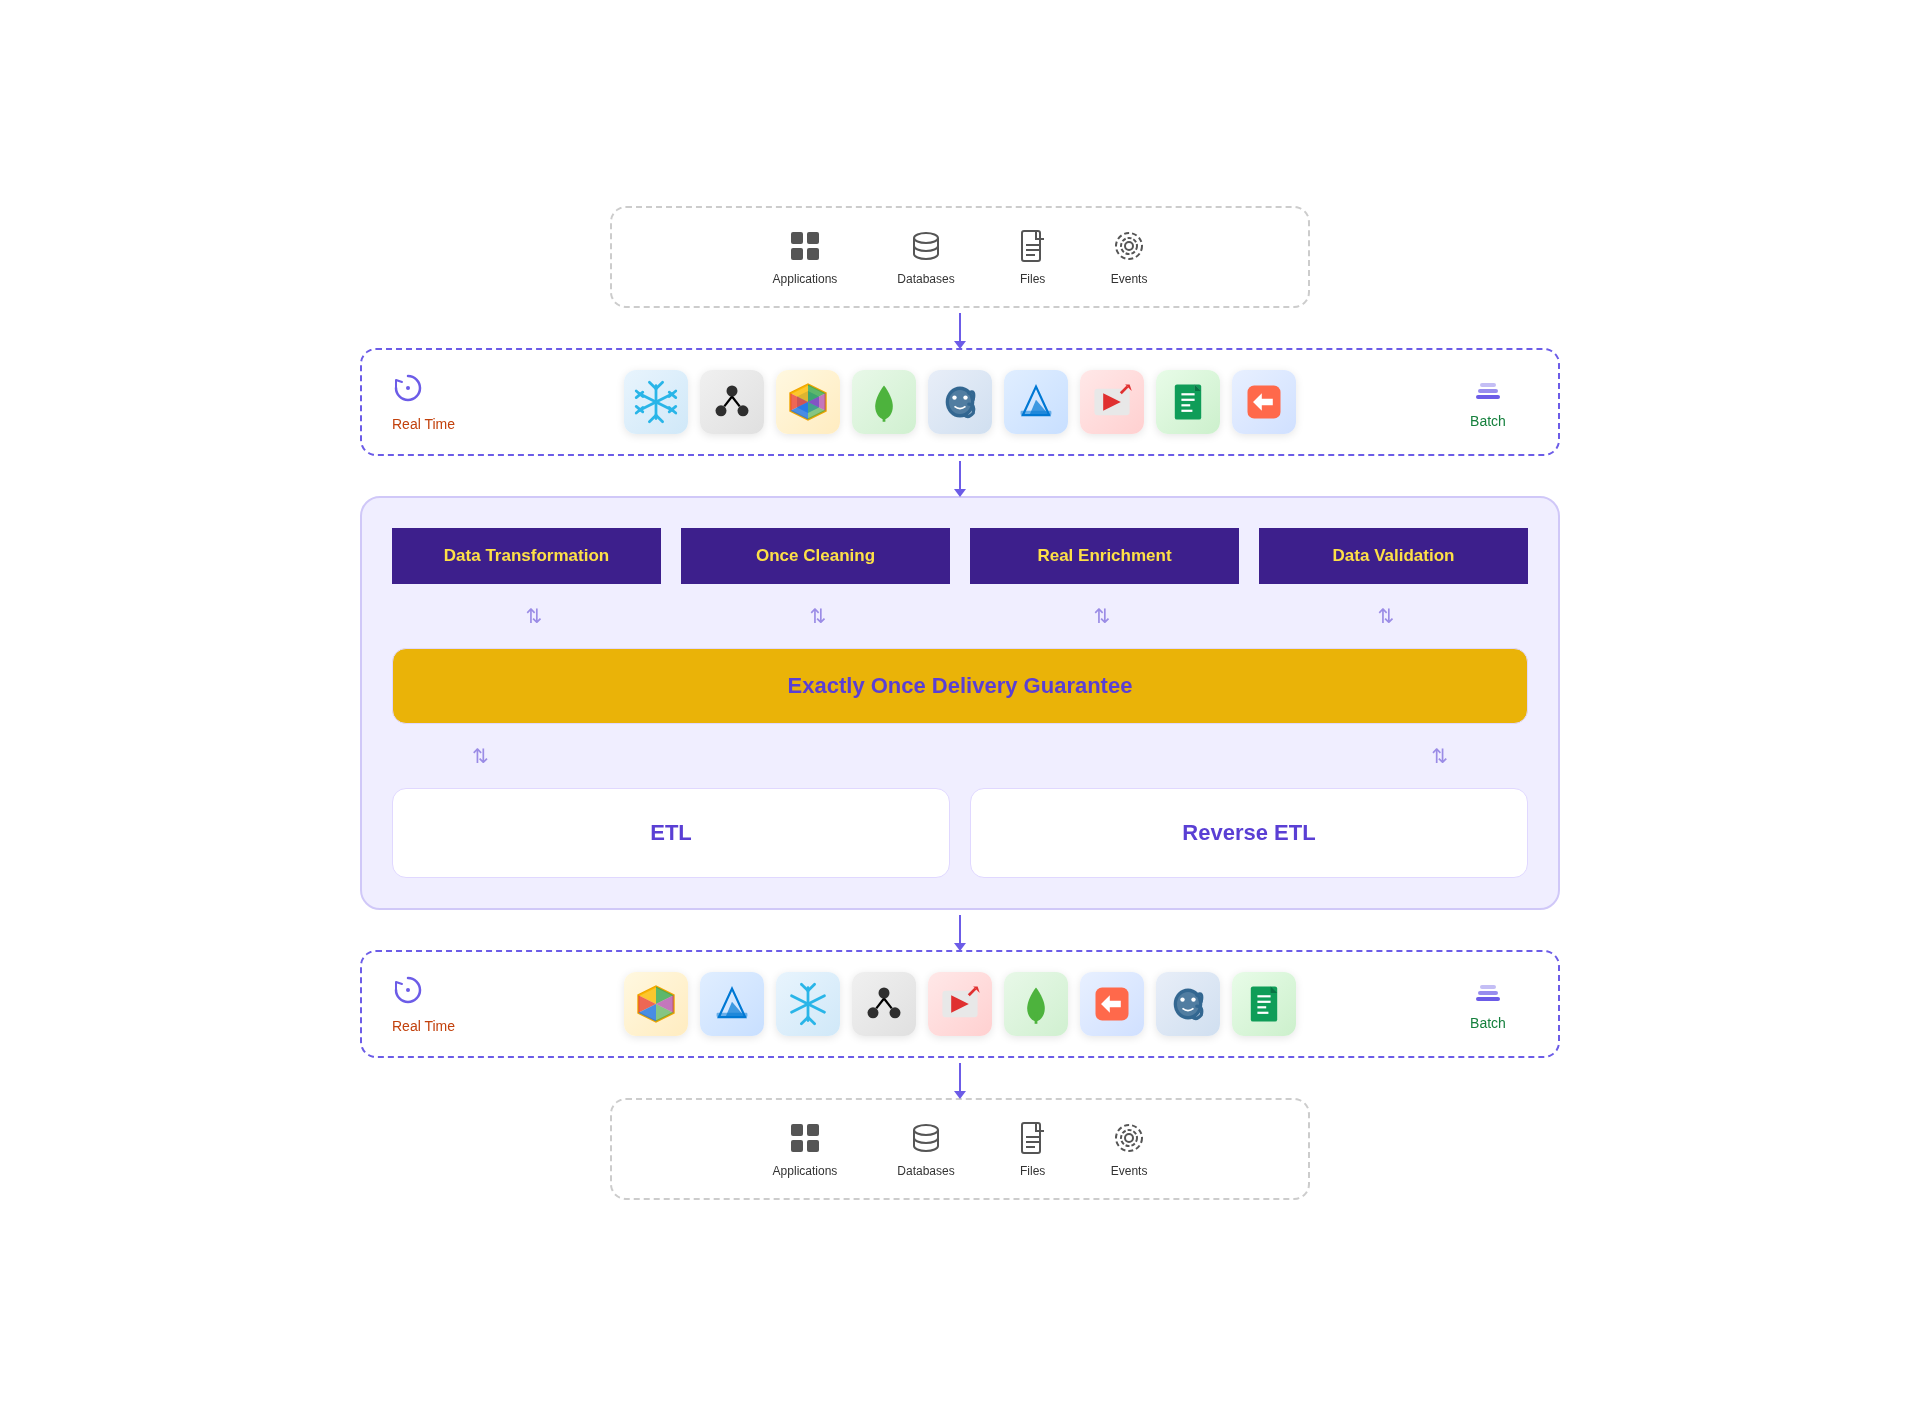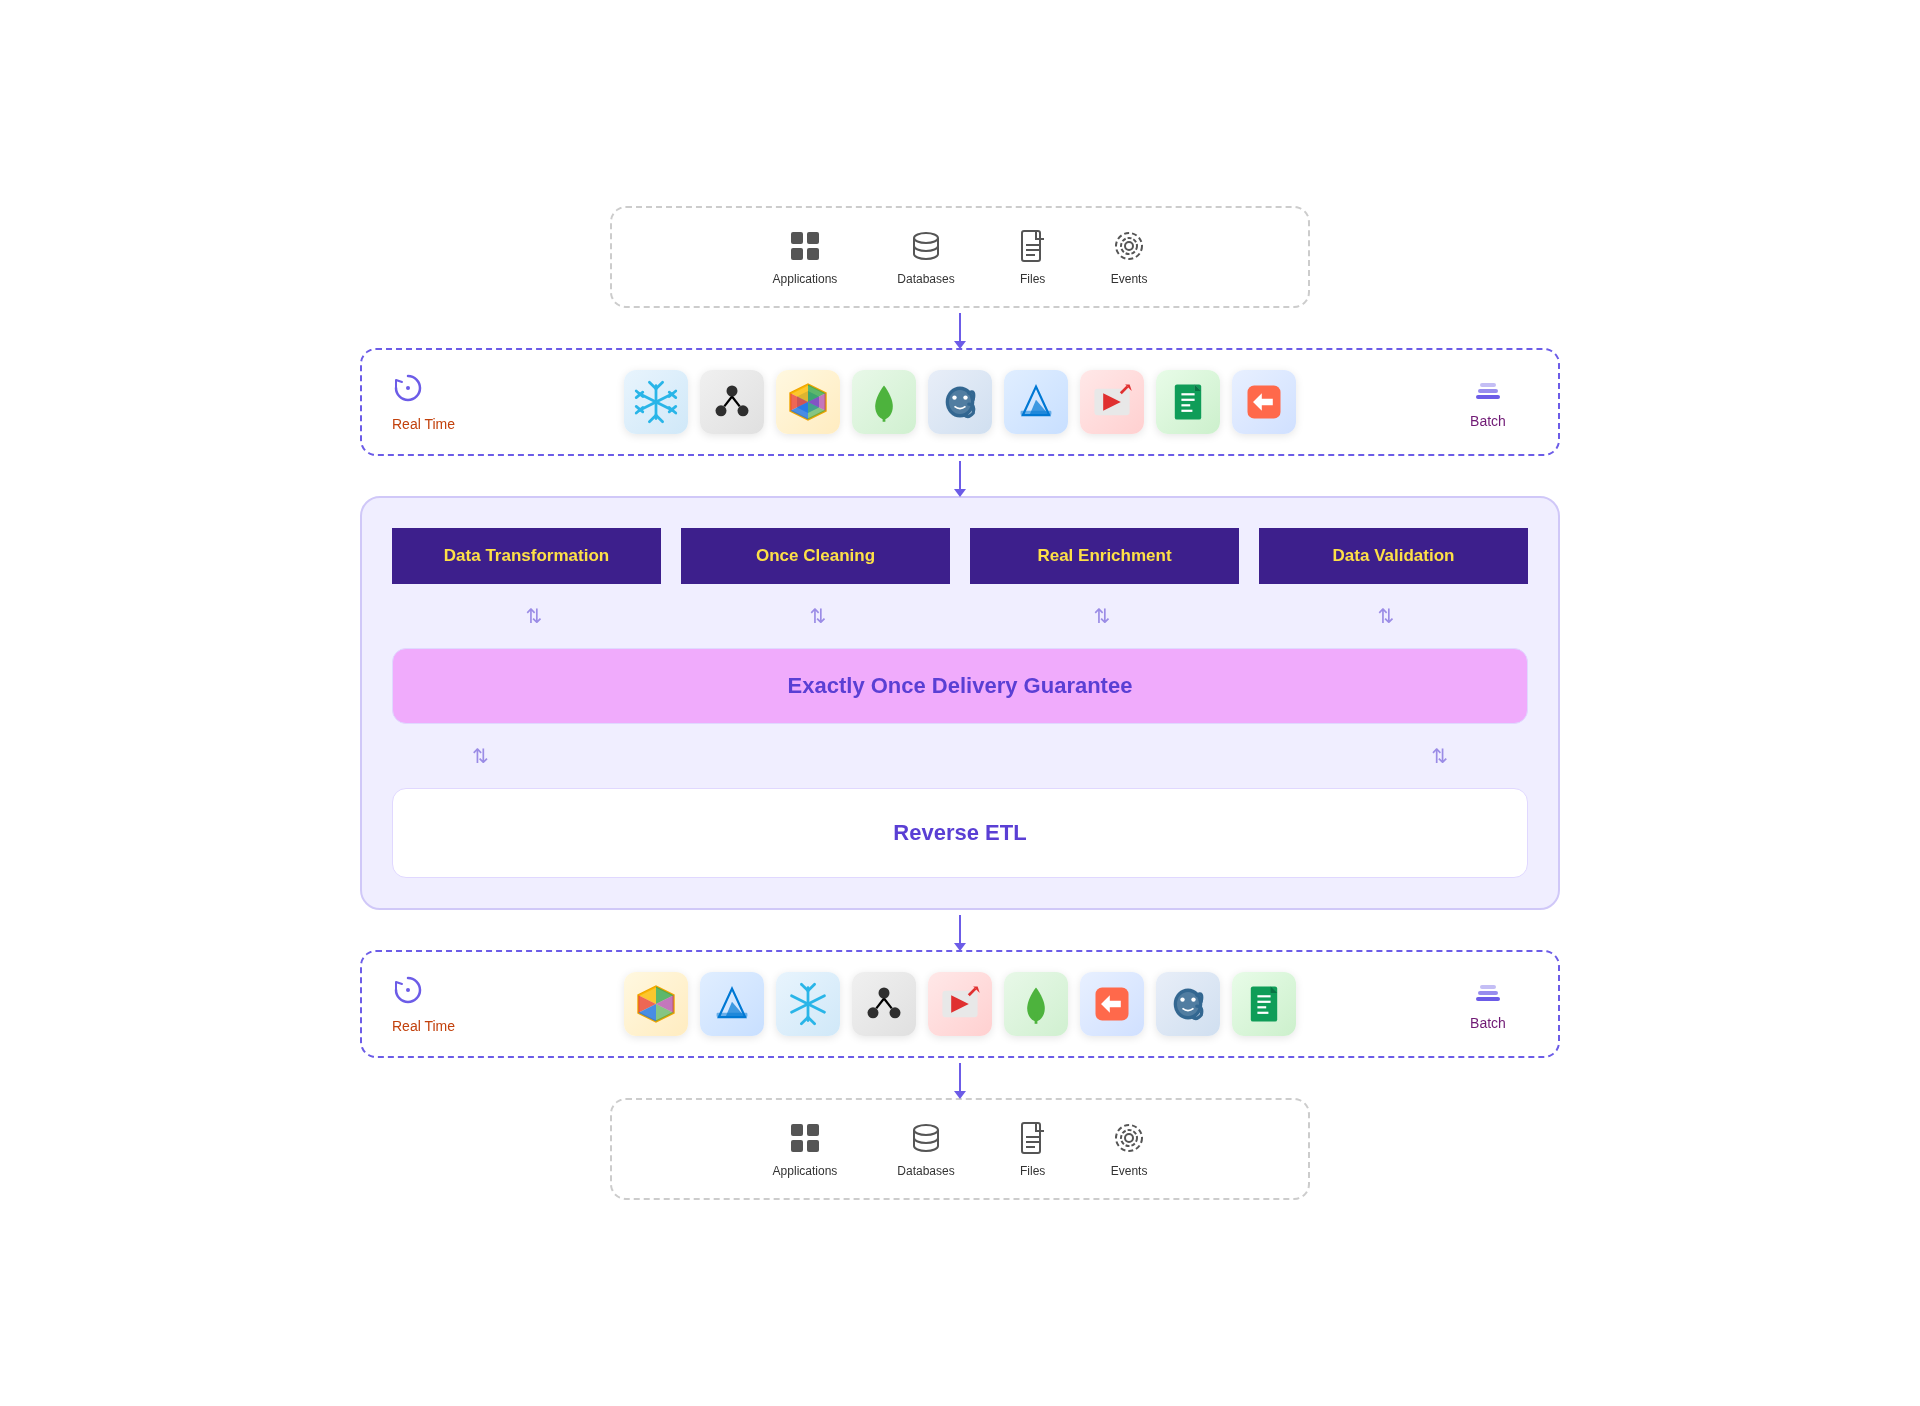--- a/index.html
+++ b/index.html
@@ -94,21 +94,21 @@
     }
     .realtime-label svg {
       width: 32px;
       height: 32px;
     }
     .batch-label {
       display: flex;
       flex-direction: column;
       align-items: center;
       gap: 6px;
-      color: #701a75;
+      color: #15803d;
       font-size: 14px;
       font-weight: 500;
       min-width: 80px;
     }
     .batch-label svg {
       width: 32px;
       height: 32px;
     }
     .tech-icons {
       display: flex;
@@ -167,21 +167,21 @@
     }
     .updown-arrow {
       flex: 1;
       display: flex;
       justify-content: center;
       color: #9b8ce6;
       font-size: 20px;
     }
 
     .guarantee-box {
-      background: #f0abfc;
+      background: #eab308;
       border-radius: 14px;
       padding: 24px;
       text-align: center;
       font-size: 22px;
       font-weight: 700;
       color: #5a3fd4;
       border: 1px solid #e0d8ff;
     }
 
     .arrows-two {
@@ -421,20 +421,23 @@
       <span>Exactly Once Delivery Guarantee</span>
     </div>
 
     <div class="arrows-two">
       <div class="updown-arrow-single">⇅</div>
       <div class="updown-arrow-single">⇅</div>
     </div>
 
     <div class="etl-row">
       <div class="etl-box">
+        <span>ETL</span>
+      </div>
+      <div class="etl-box">
         <span>Reverse ETL</span>
       </div>
     </div>
 
   </div>
 
   <div class="connector">
     <div class="arrow-down"></div>
   </div>
 

